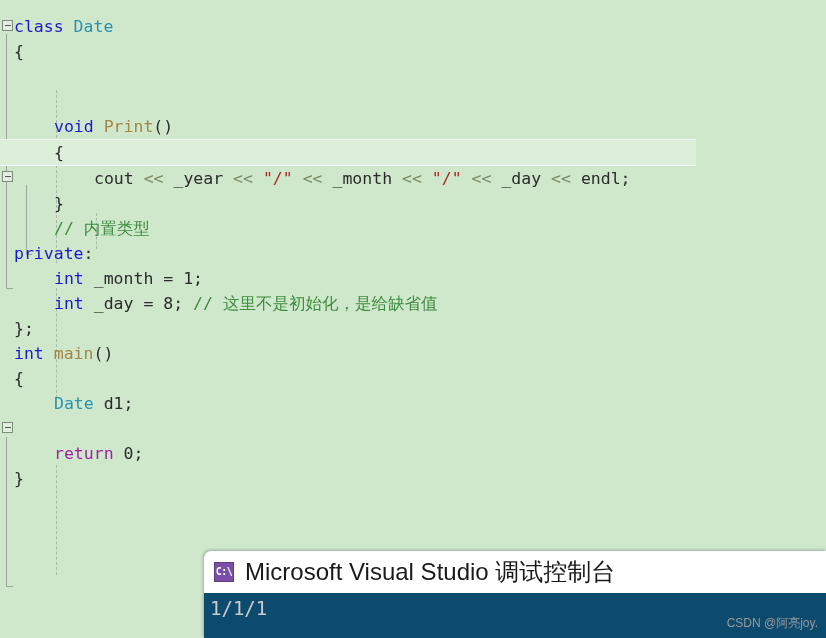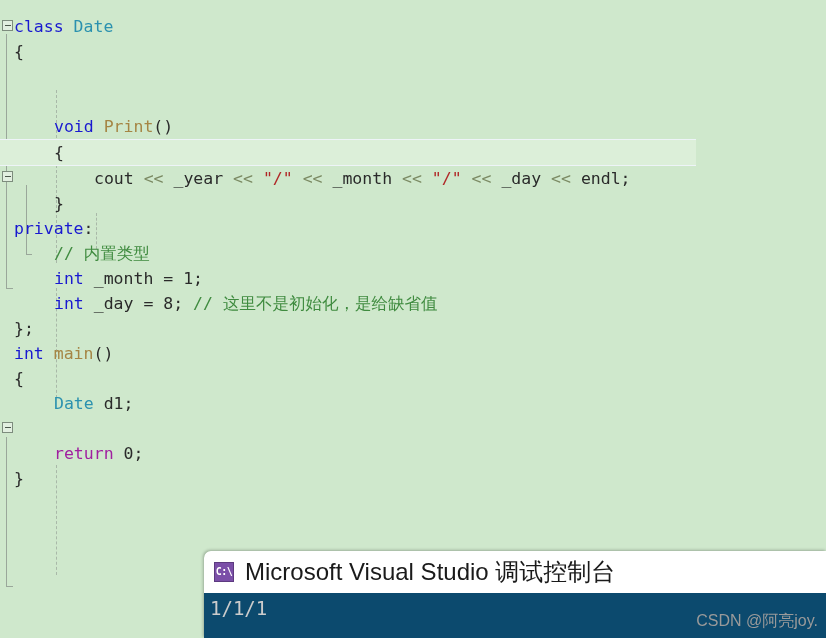--- a/index.html
+++ b/index.html
@@ -175,21 +175,21 @@
     font-size: 19px;
     line-height: 26px;
     white-space: pre;
   }
   #watermark {
     position: absolute;
     right: 8px;
     bottom: 6px;
     color: #9a9a9a;
     font-family: "Liberation Sans", sans-serif;
-    font-size: 16px;
+    font-size: 12px;
     white-space: nowrap;
   }
 </style>
 </head>
 <body>
 
 <div id="app">
 
   <div id="editor">
 
@@ -208,22 +208,22 @@
 
     <div id="code-lines" style="position:absolute; left:0; top:14px; width:696px;">
         <div class="code-line"><span style="padding-left: 0px;"></span><span class="kw">class </span><span class="type">Date</span></div>
         <div class="code-line"><span style="padding-left: 0px;"></span><span class="br">{</span></div>
         <div class="code-line"><span style="padding-left: 0px;"></span></div>
         <div class="code-line"><span style="padding-left: 0px;"></span></div>
         <div class="code-line"><span style="padding-left: 40px;"></span><span class="kw">void </span><span class="fn">Print</span><span class="pl">()</span></div>
         <div class="code-line current"><span style="padding-left: 40px;"></span><span class="br">{</span></div>
         <div class="code-line"><span style="padding-left: 80px;"></span><span class="pl">cout </span><span class="op">&lt;&lt; </span><span class="pl">_year </span><span class="op">&lt;&lt; </span><span class="str">"/"</span><span class="op"> &lt;&lt; </span><span class="pl">_month </span><span class="op">&lt;&lt; </span><span class="str">"/"</span><span class="op"> &lt;&lt; </span><span class="pl">_day </span><span class="op">&lt;&lt; </span><span class="pl">endl;</span></div>
         <div class="code-line"><span style="padding-left: 40px;"></span><span class="br">}</span></div>
+        <div class="code-line"><span style="padding-left: 40px;"></span><span class="cm">// 内置类型</span></div>
         <div class="code-line"><span style="padding-left: 0px;"></span><span class="kw">private</span><span class="pl">:</span></div>
-        <div class="code-line"><span style="padding-left: 40px;"></span><span class="cm">// 内置类型</span></div>
         <div class="code-line"><span style="padding-left: 40px;"></span><span class="kw">int</span><span class="pl"> _month = 1;</span></div>
         <div class="code-line"><span style="padding-left: 40px;"></span><span class="kw">int</span><span class="pl"> _day = 8; </span><span class="cm">// 这里不是初始化，是给缺省值</span></div>
         <div class="code-line"><span style="padding-left: 0px;"></span><span class="br">};</span></div>
         <div class="code-line"><span style="padding-left: 0px;"></span><span class="kw">int </span><span class="fn">main</span><span class="pl">()</span></div>
         <div class="code-line"><span style="padding-left: 0px;"></span><span class="br">{</span></div>
         <div class="code-line"><span style="padding-left: 40px;"></span><span class="type">Date</span><span class="pl"> d1;</span></div>
         <div class="code-line"><span style="padding-left: 0px;"></span></div>
         <div class="code-line"><span style="padding-left: 40px;"></span><span class="ctl">return</span><span class="pl"> 0;</span></div>
         <div class="code-line"><span style="padding-left: 0px;"></span><span class="br">}</span></div>
       </div>

